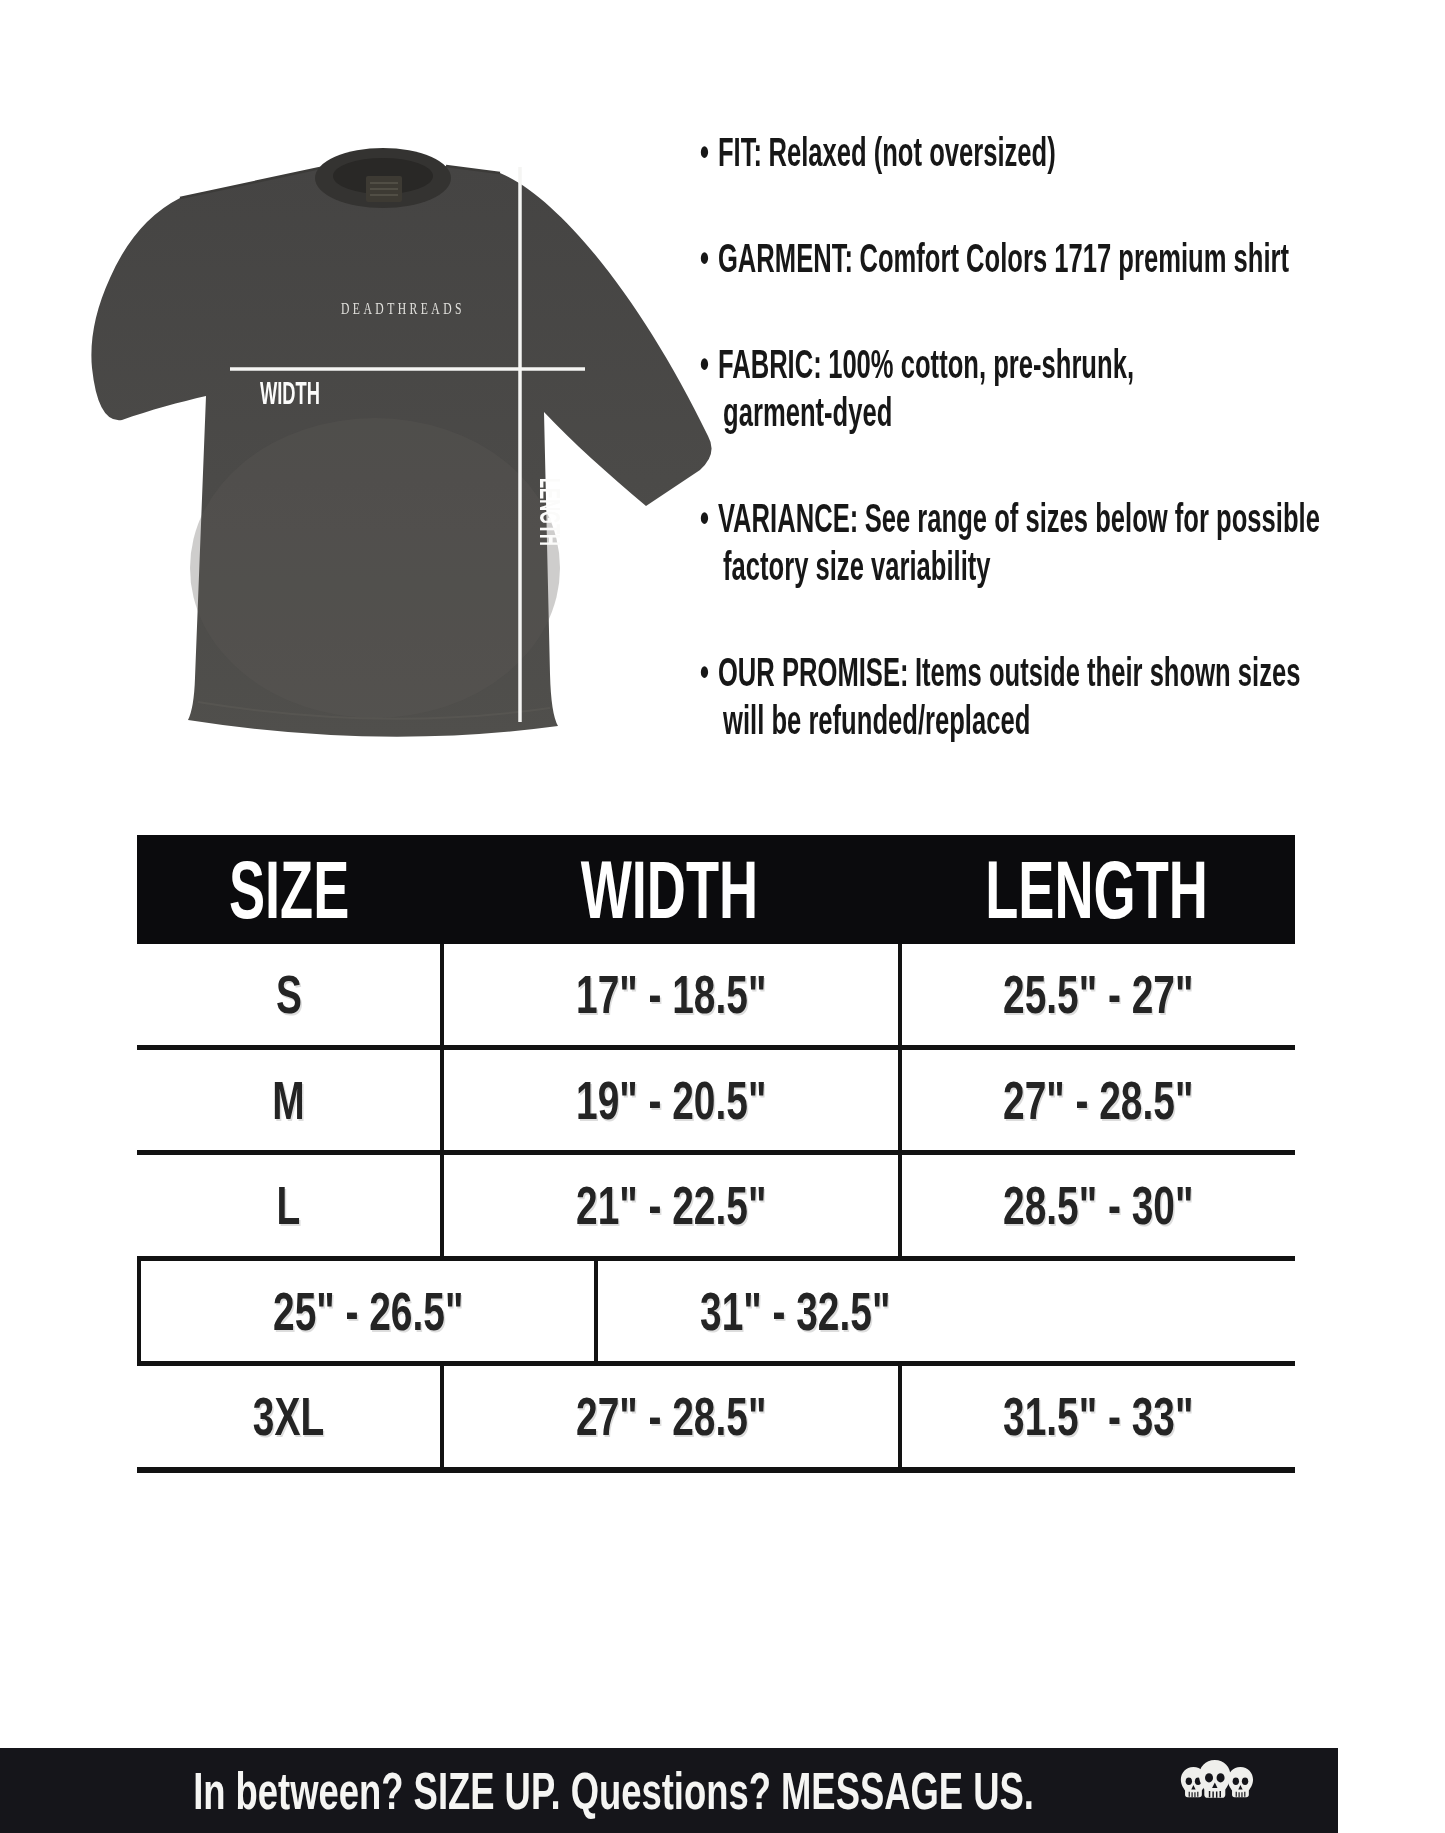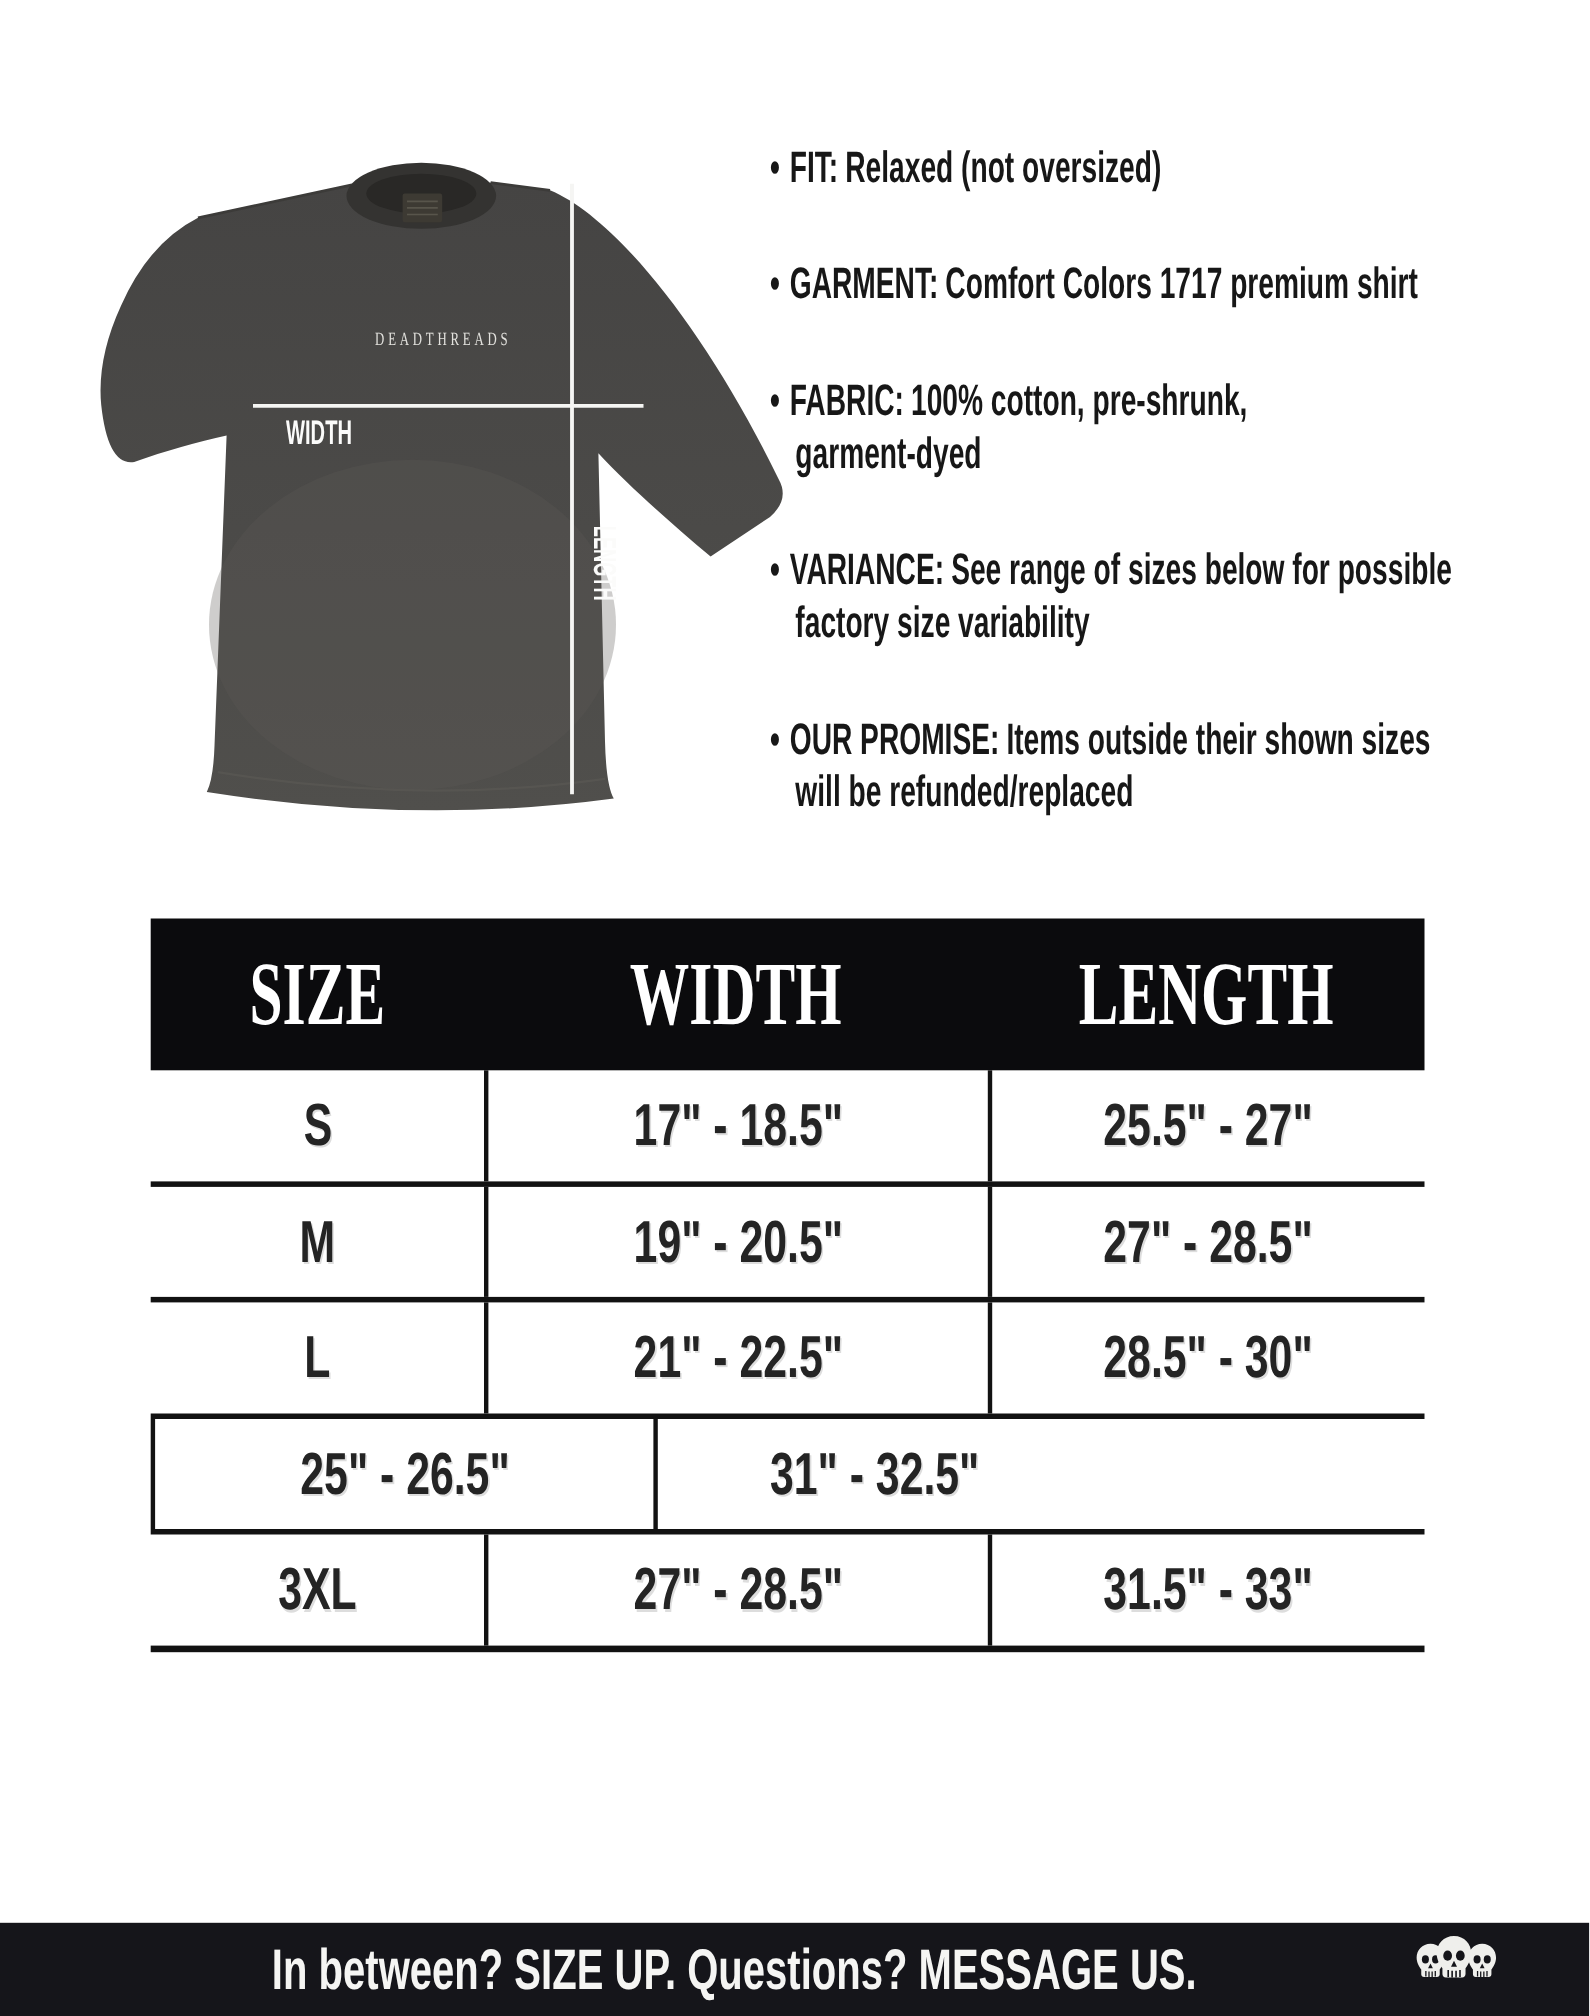--- a/index.html
+++ b/index.html
@@ -18,39 +18,39 @@
     transform:scaleX(0.64); transform-origin:0 0;
     font-weight:bold; font-size:40px; line-height:48px; color:#171717;
   }
   .bullet{padding-left:36px; text-indent:-36px; margin-bottom:58px;}
   .dot{margin-right:14px;}
   .blabel{margin-right:10px;}
   .btext{white-space:pre-line;}
 
   
   .size-table{position:absolute; left:137px; top:835px; width:1158px;}
-  .thead{display:flex; height:138px; background:#0b0b0d; align-items:flex-start;font-family:Liberation Serif, serif;}
+  .thead{display:flex; height:109px; background:#0b0b0d; align-items:flex-start;}
   .tbody{border-bottom:6px solid #121212;}
   .trow{display:flex; height:100.5px; align-items:center;}
   .trow + .trow{border-top:5px solid #121212;}
   .tc{text-align:center; height:100%; display:flex; align-items:center; justify-content:center; box-sizing:border-box;}
   .c0{width:26.2%;}
   .c1{width:39.5%;}
   .c2{width:34.3%;}
   .trow .c1,.trow .c2{border-left:4px solid #121212;}
   .cx{
     display:inline-block; transform:scaleX(0.72); transform-origin:50% 50%;
     white-space:nowrap; font-weight:bold; font-size:54px; color:#242424;
     text-shadow:2px 2px 0 rgba(120,120,120,0.25);
   }
   .hx{transform:scaleX(0.66); font-size:82px; color:#ffffff; text-shadow:none;}
 
   
   .footer{
-    position:absolute; left:0; top:1748px; width:1445px; height:85px;
+    position:absolute; left:0; top:1748px; width:1338px; height:85px;
     background:#15151a; display:flex; align-items:center; justify-content:center;
   }
   .fmsg{
     display:inline-block; transform:translateX(-55px) scaleX(0.7); transform-origin:50% 50%;
     white-space:nowrap; font-weight:bold; font-size:52px; color:#f5f5f3;
   }
   .skulls{position:absolute; right:84px; top:10px; width:76px; height:64px;}
 </style>
 </head>
 <body>

